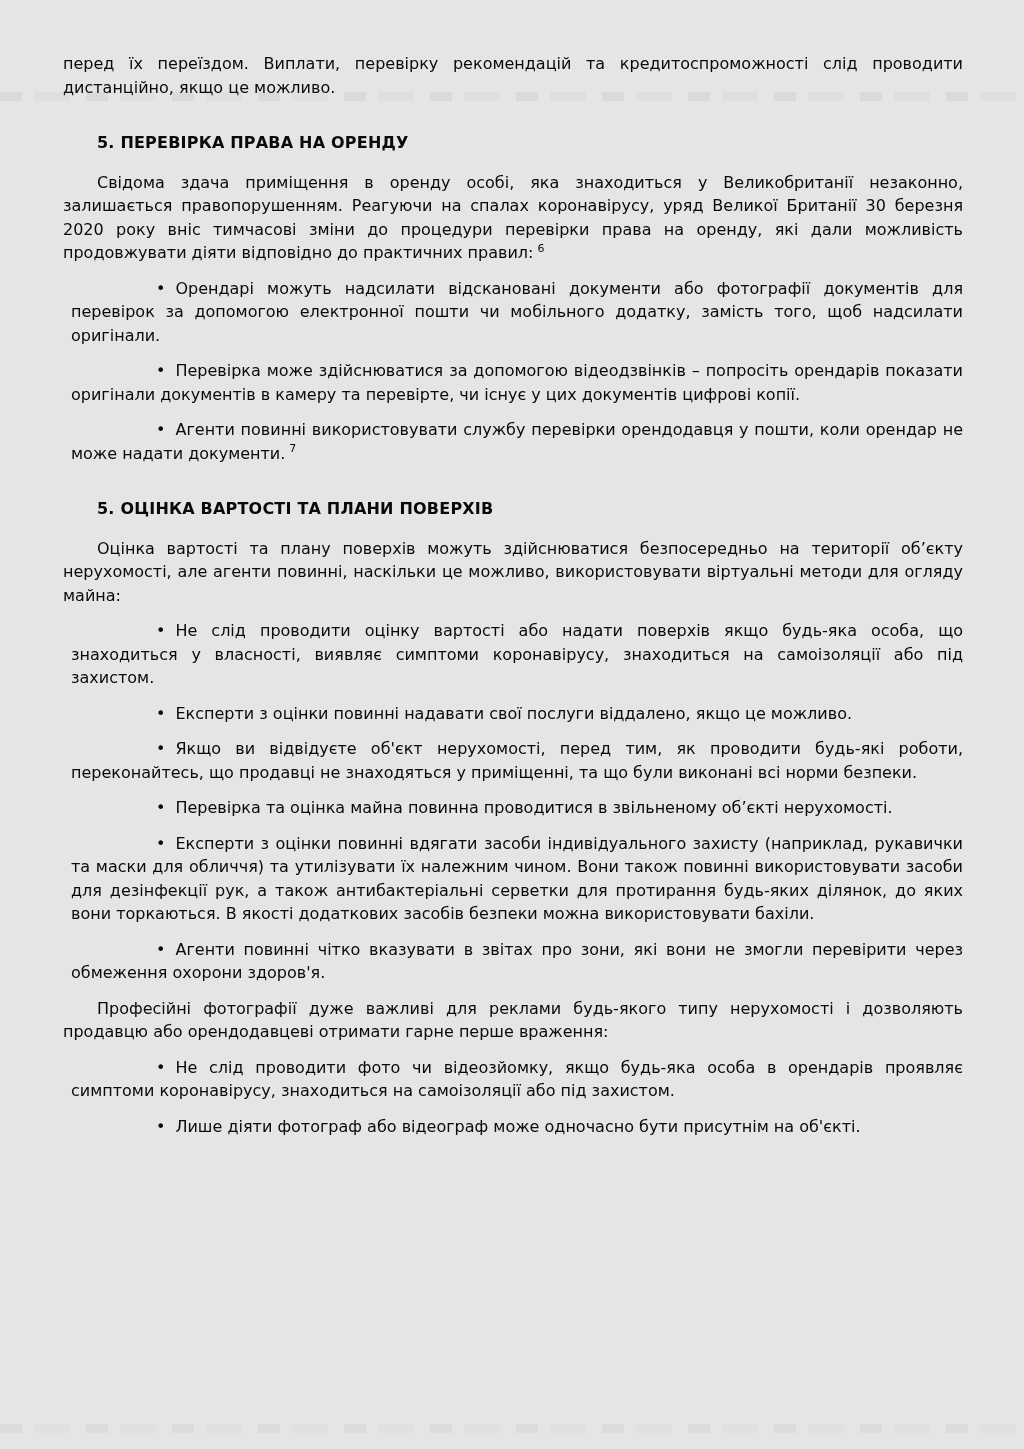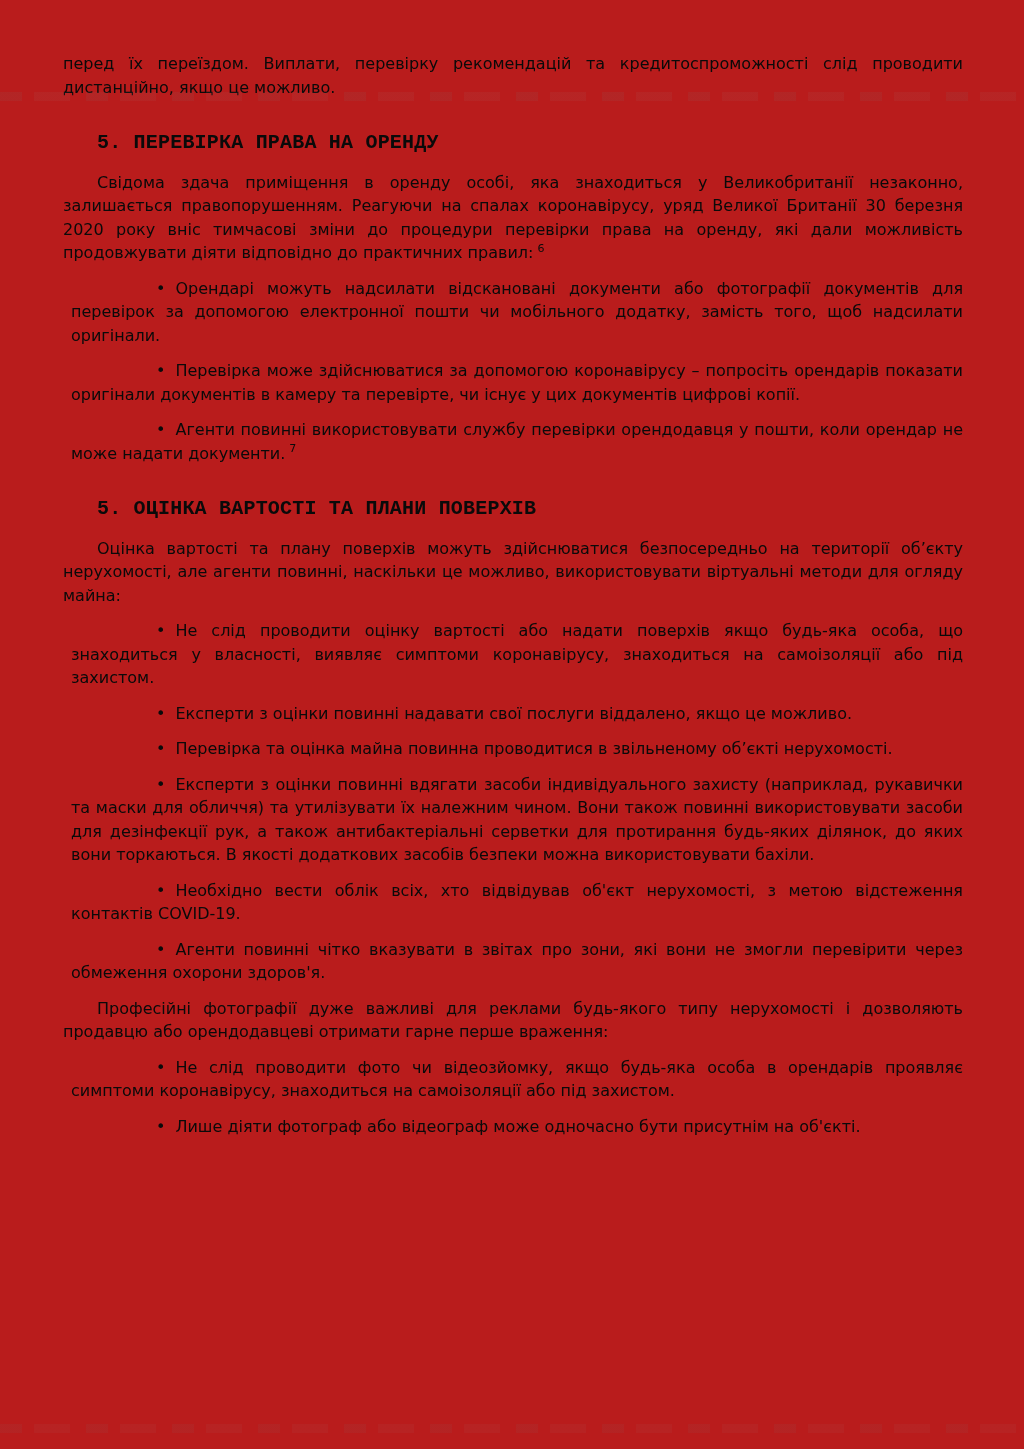--- a/index.html
+++ b/index.html
@@ -1,41 +1,40 @@
 <!DOCTYPE html>
 <html lang="uk"><head>
 <meta charset="utf-8">
 <style>
   html, body { margin: 0; padding: 0; background: #ffffff; }
   .page {
     position: relative;
     width: 1024px;
     height: 1449px;
     box-sizing: border-box;
-    background: #b91c1c;
+    background: #e5e5e5;
     color: #0a0a0a;
     font-family: "DejaVu Sans", "Liberation Sans", sans-serif;
     font-size: 16px;
     line-height: 23.5px;
     padding: 52px 61px 0 63px;
     text-align: justify;
     overflow: hidden;
   }
   .para   { margin: 0 0 12px 0; text-indent: 34px; }
   .intro  { text-indent: 0; }
   .bullet { margin: 0 0 12px 8px; text-indent: 85px; }
   .bdot   { margin-right: 10px; }
   .heading {
-    font-size: 20px;
+    font-size: 16px;
     font-weight: bold;
     margin: 32px 0 16px 0;
     text-indent: 34px;
     text-align: left;
     letter-spacing: 0.2px;
-    font-family: Liberation Mono, monospace;
   }
   .heading:first-of-type { margin-top: 32px; }
   sup.fn {
     font-size: 11px;
     line-height: 0;
     vertical-align: super;
     margin-left: 4px;
   }
   .scan-artifact {
     position: absolute;
@@ -58,39 +57,39 @@
 <div class="page">
 
   <p class="para intro">перед їх переїздом. Виплати, перевірку рекомендацій та кредитоспроможності слід проводити дистанційно, якщо це можливо.</p>
 
   <h2 class="heading">5. ПЕРЕВІРКА ПРАВА НА ОРЕНДУ</h2>
 
   <p class="para"><span>Свідома здача приміщення в оренду особі, яка знаходиться у Великобританії незаконно, залишається правопорушенням. Реагуючи на спалах коронавірусу, уряд Великої Британії 30 березня 2020 року вніс тимчасові зміни до процедури перевірки права на оренду, які дали можливість продовжувати діяти відповідно до практичних правил:</span><sup class="fn">6</sup></p>
 
   <p class="bullet"><span class="bdot">•</span><span>Орендарі можуть надсилати відскановані документи або фотографії документів для перевірок за допомогою електронної пошти чи мобільного додатку, замість того, щоб надсилати оригінали.</span></p>
 
-  <p class="bullet"><span class="bdot">•</span><span>Перевірка може здійснюватися за допомогою коронавірусу – попросіть орендарів показати оригінали документів в камеру та перевірте, чи існує у цих документів цифрові копії.</span></p>
+  <p class="bullet"><span class="bdot">•</span><span>Перевірка може здійснюватися за допомогою відеодзвінків – попросіть орендарів показати оригінали документів в камеру та перевірте, чи існує у цих документів цифрові копії.</span></p>
 
 
   <p class="bullet"><span class="bdot">•</span><span>Агенти повинні використовувати службу перевірки орендодавця у пошти, коли орендар не може надати документи.</span><sup class="fn">7</sup></p>
 
   <h2 class="heading">5. ОЦІНКА ВАРТОСТІ ТА ПЛАНИ ПОВЕРХІВ</h2>
 
   <p class="para">Оцінка вартості та плану поверхів можуть здійснюватися безпосередньо на території об’єкту нерухомості, але агенти повинні, наскільки це можливо, використовувати віртуальні методи для огляду майна:</p>
 
   <p class="bullet"><span class="bdot">•</span><span>Не слід проводити оцінку вартості або надати поверхів якщо будь-яка особа, що знаходиться у власності, виявляє симптоми коронавірусу, знаходиться на самоізоляції або під захистом.</span></p>
 
   <p class="bullet"><span class="bdot">•</span><span>Експерти з оцінки повинні надавати свої послуги віддалено, якщо це можливо.</span></p>
 
+  <p class="bullet"><span class="bdot">•</span><span>Якщо ви відвідуєте об'єкт нерухомості, перед тим, як проводити будь-які роботи, переконайтесь, що продавці не знаходяться у приміщенні, та що були виконані всі норми безпеки.</span></p>
 
   <p class="bullet"><span class="bdot">•</span><span>Перевірка та оцінка майна повинна проводитися в звільненому об’єкті нерухомості.</span></p>
 
   <p class="bullet"><span class="bdot">•</span><span>Експерти з оцінки повинні вдягати засоби індивідуального захисту (наприклад, рукавички та маски для обличчя) та утилізувати їх належним чином. Вони також повинні використовувати засоби для дезінфекції рук, а також антибактеріальні серветки для протирання будь-яких ділянок, до яких вони торкаються. В якості додаткових засобів безпеки можна використовувати бахіли.</span></p>
 
-  <p class="bullet"><span class="bdot">•</span><span>Необхідно вести облік всіх, хто відвідував об'єкт нерухомості, з метою відстеження контактів COVID-19.</span></p>
 
   <p class="bullet"><span class="bdot">•</span><span>Агенти повинні чітко вказувати в звітах про зони, які вони не змогли перевірити через обмеження охорони здоров'я.</span></p>
 
 
   <p class="para">Професійні фотографії дуже важливі для реклами будь-якого типу нерухомості і дозволяють продавцю або орендодавцеві отримати гарне перше враження:</p>
 
   <p class="bullet"><span class="bdot">•</span><span>Не слід проводити фото чи відеозйомку, якщо будь-яка особа в орендарів проявляє симптоми коронавірусу, знаходиться на самоізоляції або під захистом.</span></p>
 
   <p class="bullet"><span class="bdot">•</span><span>Лише діяти фотограф або відеограф може одночасно бути присутнім на об'єкті.</span></p>
 

